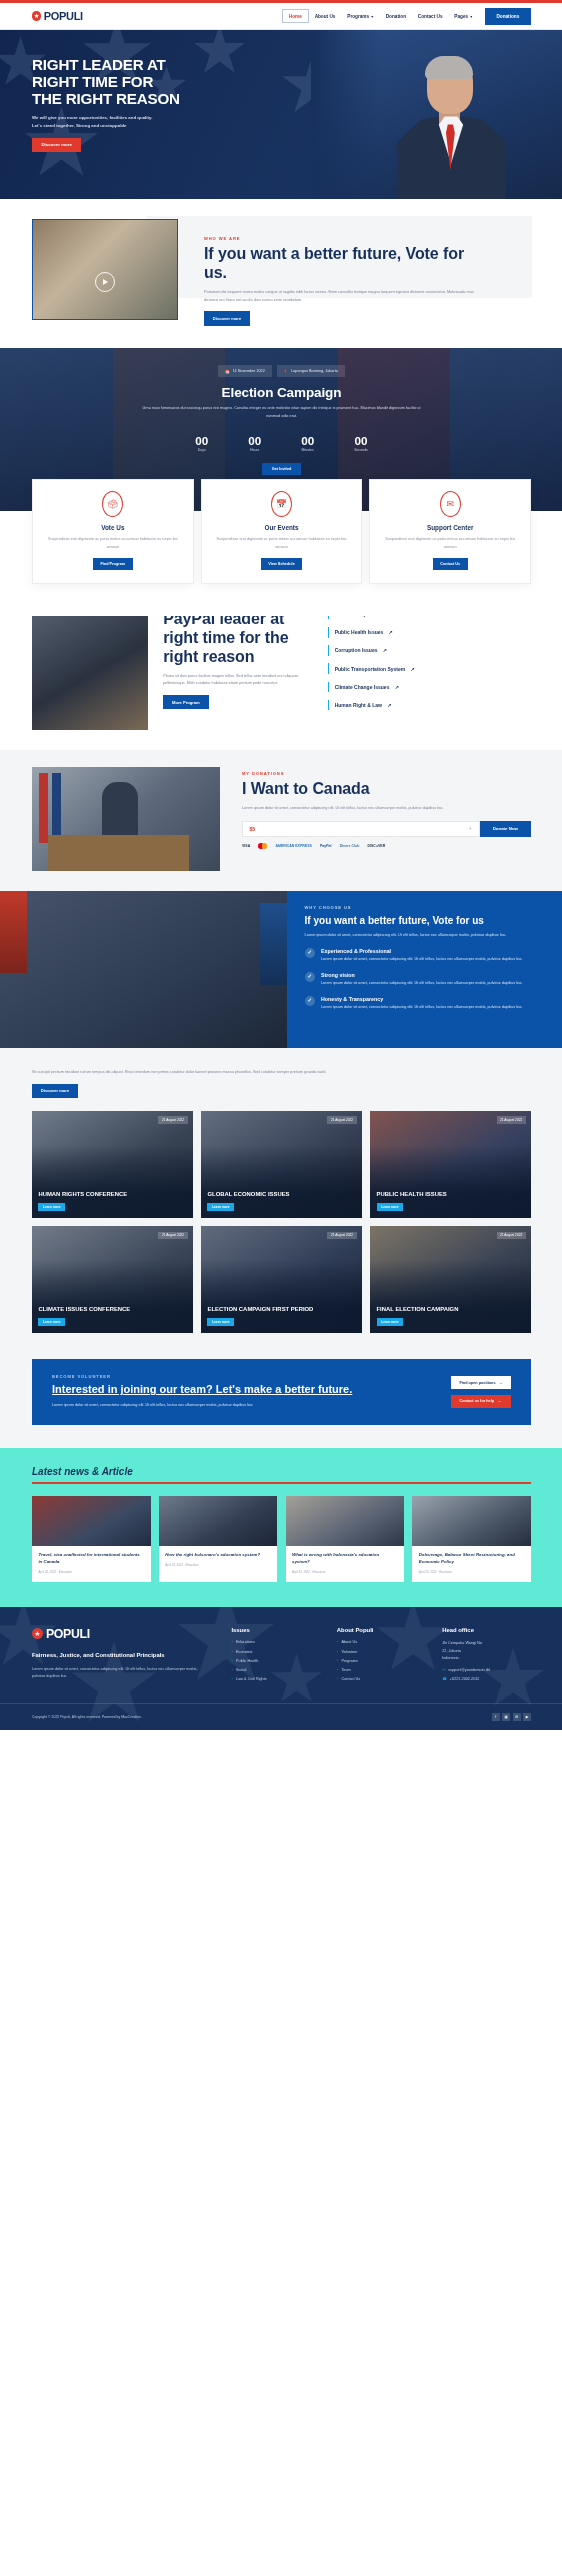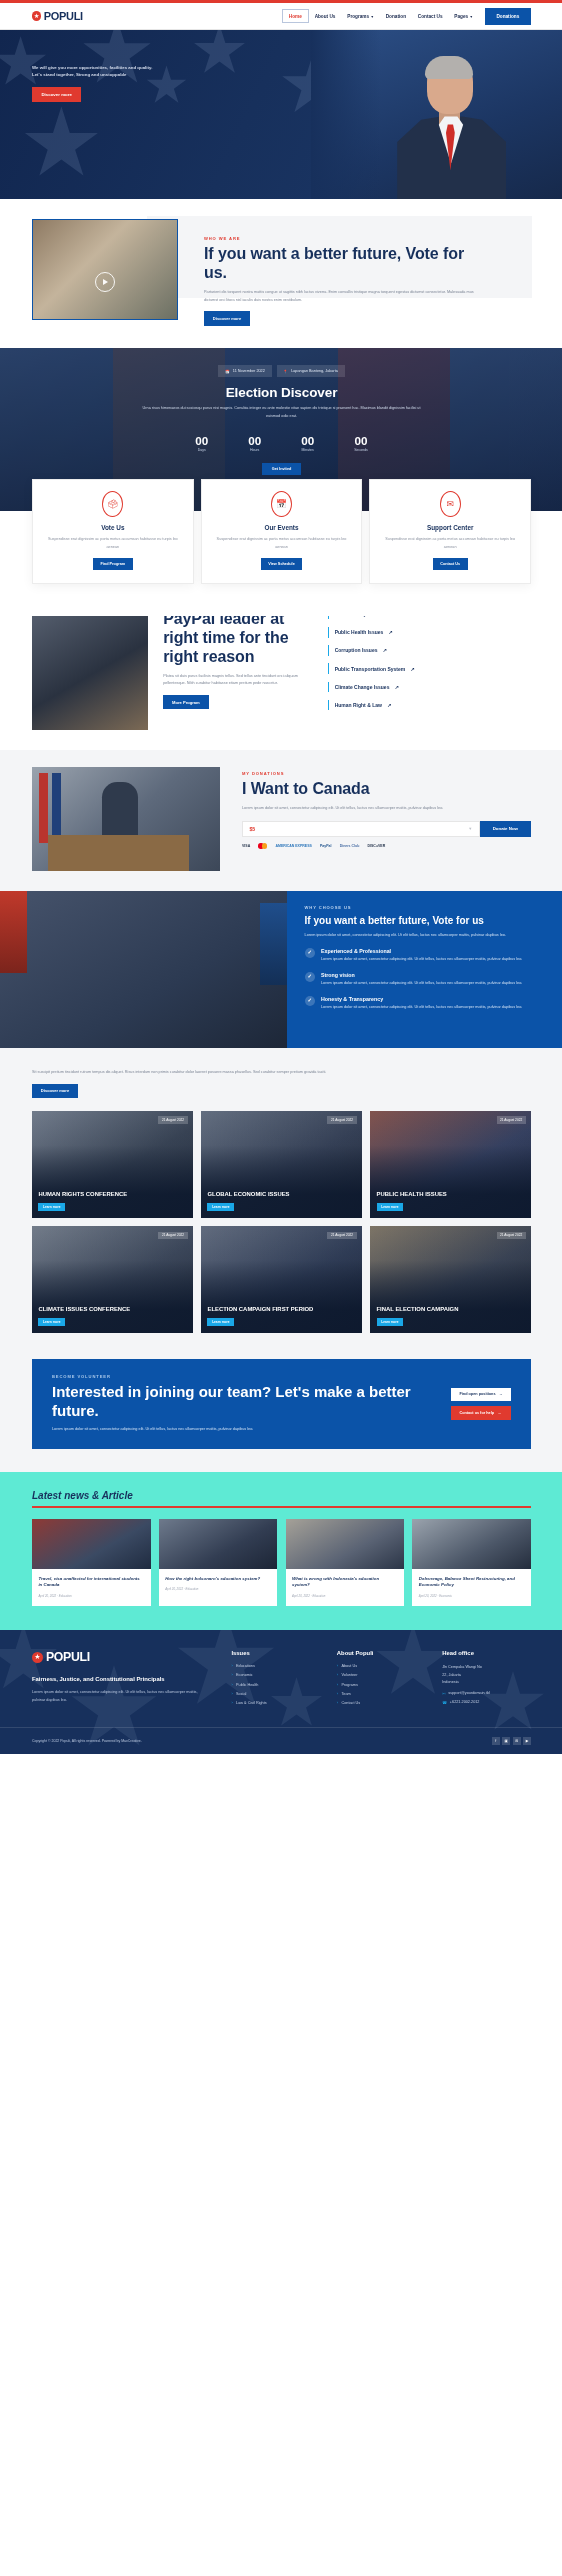--- a/index.html
+++ b/index.html
@@ -205,21 +205,21 @@
   .tile .cap h4 { color:#fff; font-size:5.9px; font-weight:bold; line-height:1.2; }
   .tile .cap a { display:inline-block; margin-top:4.7px; background:#1aa8e8; color:#fff; font-size:3.2px; font-weight:bold; padding:2.3px 4.7px; }
 
   
   .cta-wrap { background:#f4f5f7; padding:2.3px 0 23.4px; }
   .cta {
     width:499px; margin:0 auto; background:#0b53a8; color:#fff;
     padding:15.2px 20px; display:flex; align-items:center; gap:15.2px; position:relative; overflow:hidden;
   }
   .cta .eyebrow { color:#a9c8ea; }
-  .cta h2 { font-size:15px; line-height:1.25; font-weight:bold; margin-top:4.1px; }
+  .cta h2 { font-size:11px; line-height:1.25; font-weight:bold; margin-top:4.1px;text-decoration:underline; }
   .cta p { font-size:3.8px; line-height:1.9; color:#cfe0f4; margin-top:5.3px; width:234px; }
   .cta-btns { margin-left:auto; display:flex; flex-direction:column; gap:5.3px; }
   .cta-btns a { font-size:3.8px; font-weight:bold; padding:4.7px 8.2px; display:flex; align-items:center; gap:3.5px; white-space:nowrap; }
   .cta-btns .b1 { background:#fff; color:#17305c; }
   .cta-btns .b2 { background:#e03a2f; color:#fff; }
 
   
   .news { background:#5eead4; padding:17.6px 0 24.6px;font-style:italic; }
   .news h2 { width:499px; margin:0 auto; font-size:10px; font-weight:bold; color:#17305c; }
   .news .redline { width:499px; margin:5.3px auto 0; }
@@ -291,20 +291,25 @@
     <div class="man">
       <div class="suit"></div>
         <div class="neck"></div>
         <div class="shirt"></div>
       <div class="head"></div>
         <div class="hair"></div>
         <div class="tie"></div>
     </div>
   </div>
   <div class="hero-inner">
+    <h1 class="cond">
+      <span>RIGHT LEADER AT</span><br>
+      <span>RIGHT TIME FOR</span><br>
+      <span>THE RIGHT REASON</span>
+    </h1>
     <p class="cond">
       <span>We will give you more opportunities, facilities and quality.</span><br>
       <span>Let's stand together, Strong and unstoppable</span>
     </p>
     <a class="btn-red cond">Discover more</a>
   </div>
 </section>
 
 <section class="who">
   <div class="who-wrap">
@@ -335,21 +340,21 @@
     <div class="chips">
       <div class="chip">
         <span>📅</span>
         <span>11 November 2022</span>
       </div>
       <div class="chip">
         <span>📍</span>
         <span>Lapangan Banteng, Jakarta</span>
       </div>
     </div>
-    <h2 class="cond">Election Discover</h2>
+    <h2 class="cond">Election Campaign</h2>
     <p class="desc">Urna risus himenaeos dui sociosqu purus nisi magnis. Conubia integer eu ante molestie vitae sapien dis tristique si praesent hac. Maximus blandit dignissim facilisi ut euismod odio erat.</p>
     <div class="counter">
       <div>
         <div class="num cond">00</div>
         <div class="lbl">Days</div>
       </div>
       <div>
         <div class="num cond">00</div>
         <div class="lbl">Hours</div>
       </div>

